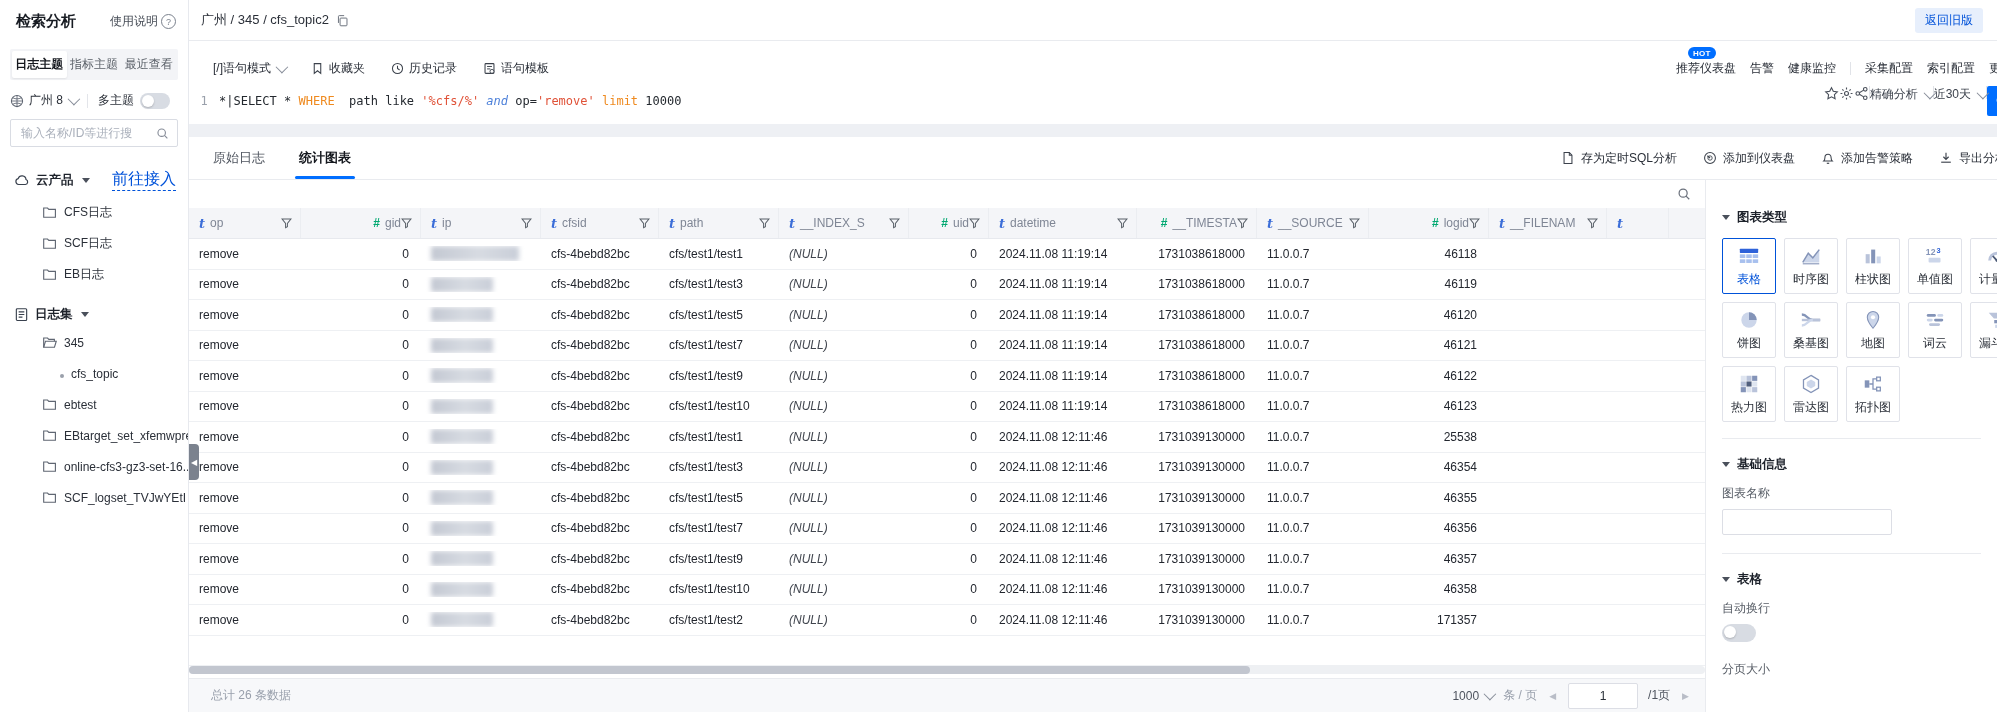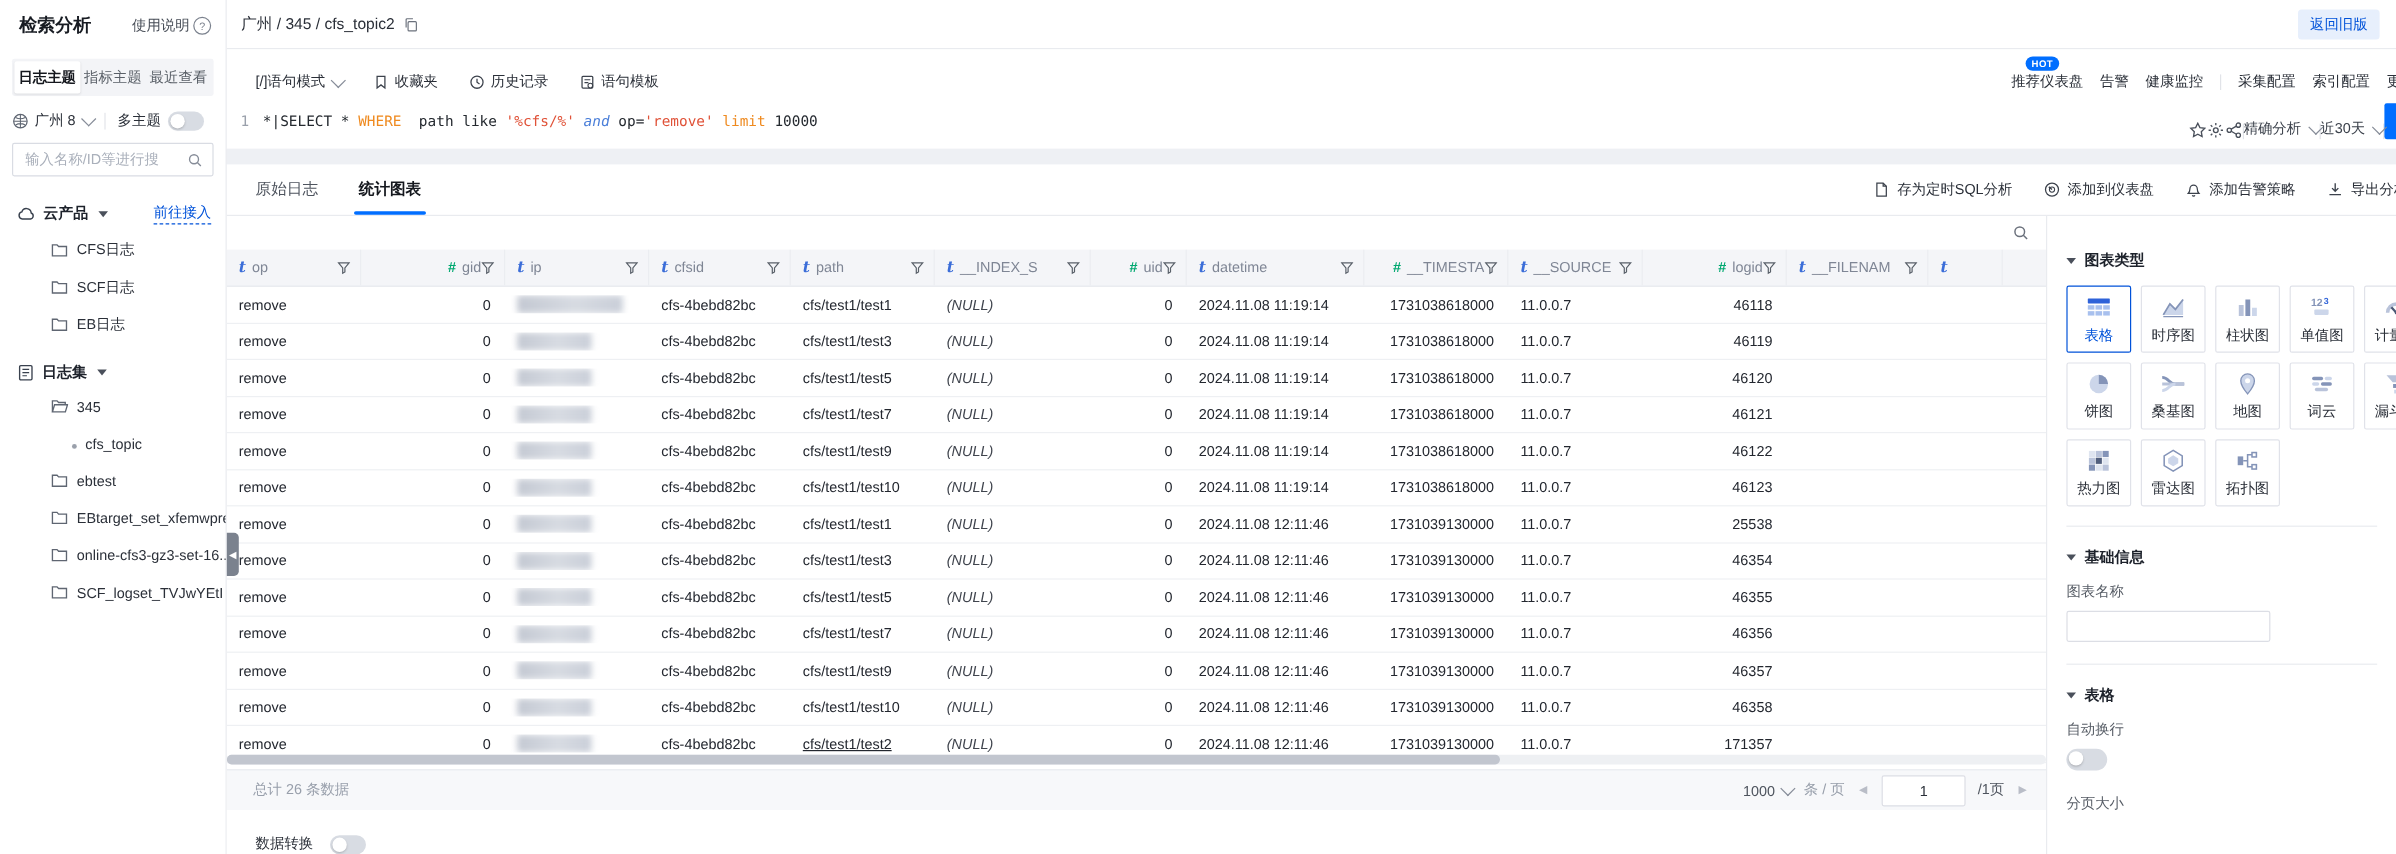--- a/index.html
+++ b/index.html
@@ -26,21 +26,21 @@
   .chev{display:inline-block;width:8px;height:8px;border-right:1.4px solid #868c98;border-bottom:1.4px solid #868c98;transform:rotate(45deg) translateY(-2px);}
   .toggle{width:30px;height:16px;border-radius:9px;background:#d8dce3;position:relative;display:inline-block;cursor:pointer;}
   .toggle::after{content:'';position:absolute;left:2px;top:2px;width:12px;height:12px;border-radius:50%;background:#fff;box-shadow:0 1px 2px rgba(0,0,0,.2);}
   .sb-search{display:flex;align-items:center;margin:10px 10px 0 10px;border:1px solid #d9dce3;border-radius:2px;height:26px;padding:0 8px;gap:6px;}
   .sb-search input{border:0;outline:0;flex:1;font-size:12px;color:#333;min-width:0;font-family:inherit;}
   .sb-search input::placeholder{color:#aab0bb;}
   .sb-section{margin-top:22px;}
   .sb-section-head{display:flex;align-items:center;gap:6px;padding:0 12px 0 14px;}
   .sb-section-head .lbl{font-weight:700;color:#1d222b;font-size:12.5px;}
   .tri-down{width:0;height:0;border-left:4px solid transparent;border-right:4px solid transparent;border-top:5px solid #4a505b;margin-left:2px;}
-  .sb-link{margin-left:auto;color:#0052d9;font-size:12px;border-bottom:1px dashed #0052d9;cursor:pointer;}
+  .sb-link{margin-left:auto;color:#0052d9;font-size:16px;border-bottom:1px dashed #0052d9;cursor:pointer;}
   .sb-item{display:flex;align-items:center;gap:7px;height:31px;padding-left:16px;color:#2a2f38;cursor:pointer;white-space:nowrap;overflow:hidden;margin-left:26px;}
   .sb-item.lvl1{padding-left:34px;}
   .sb-item.selected{background:#edf2fc;color:#0052d9;}
   .sb-item.selected .itlabel{color:#0052d9;font-weight:600;}
   .bullet{width:4px;height:4px;border-radius:50%;background:#9aa0ab;display:inline-block;}
   .sb-item.selected .bullet{background:#0052d9;}
 
   
   .main{flex:1;min-width:0;position:relative;background:#eef0f4;display:flex;flex-direction:column;}
   .topbar{height:40px;min-height:40px;background:#fff;border-bottom:1px solid #e9ebef;display:flex;align-items:center;justify-content:space-between;padding:0 14px 0 12px;}
@@ -54,21 +54,21 @@
   .qright{display:flex;align-items:center;gap:14px;color:#2a2f38;margin-right:-16px;white-space:nowrap;}
   .qlink{position:relative;cursor:pointer;}
   .hotbadge{position:absolute;top:-13px;left:12px;background:#006eff;color:#fff;font-size:8px;font-weight:700;padding:1.5px 5px;border-radius:7px;letter-spacing:.3px;}
   .vdiv{width:1px;height:13px;background:#e1e3e8;}
   .qeditor{display:flex;align-items:center;margin-top:9px;height:30px;}
   .lineno{width:30px;text-align:center;color:#9aa0ab;font-family:"DejaVu Sans Mono",monospace;font-size:12px;}
   .code{flex:1;font-family:"DejaVu Sans Mono",monospace;font-size:12px;white-space:pre;overflow:hidden;color:#24292f;}
   .tok-keyword{color:#ef8a1f;}
   .tok-string{color:#e05238;}
   .tok-operator{color:#4b7fd9;font-style:italic;}
-  .qcontrols{display:flex;align-items:flex-end;padding:0 0 0 10px;color:#3c424c;}
+  .qcontrols{display:flex;align-items:flex-start;padding:0 0 0 10px;color:#3c424c;}
   .qcontrols .drop{display:flex;align-items:center;gap:6px;cursor:pointer;white-space:nowrap;}
   .searchbtn{width:54px;height:30px;background:#006eff;border-radius:2px;margin-right:-44px;display:flex;align-items:center;justify-content:flex-start;padding-left:8px;box-sizing:border-box;}
 
   .bandgap{height:13px;background:#eef0f4;}
 
   .contentcard{background:#fff;flex:1;display:flex;flex-direction:column;min-height:0;}
   .tabsrow{height:42px;min-height:42px;border-bottom:1px solid #e9ebef;display:flex;align-items:center;justify-content:space-between;padding:0 0 0 24px;}
   .tabs{display:flex;gap:34px;height:100%;}
   .tab{display:flex;align-items:center;height:100%;color:#4e545e;cursor:pointer;font-size:13px;position:relative;}
   .tab.active{color:#15181e;font-weight:700;}
@@ -738,21 +738,21 @@
                 <div class="td" style="width: 118px; min-width: 118px;"></div>
                 <div class="td" style="width: 62px; min-width: 62px;"></div>
               </div>
               <div class="trow">
                 <div class="td" style="width: 112px; min-width: 112px;">remove</div>
                 <div class="td r" style="width: 120px; min-width: 120px;">0</div>
                 <div class="td" style="width: 120px; min-width: 120px;">
                   <div class="blurblob" style="width: 62px;"></div>
                 </div>
                 <div class="td" style="width: 118px; min-width: 118px;">cfs-4bebd82bc</div>
-                <div class="td" style="width: 120px; min-width: 120px; text-decoration: underline;">cfs/test1/test2</div>
+                <div class="td" style="width: 120px; min-width: 120px;">cfs/test1/test2</div>
                 <div class="td" style="width: 130px; min-width: 130px;"><span class="nullval">(NULL)</span></div>
                 <div class="td r" style="width: 80px; min-width: 80px;">0</div>
                 <div class="td" style="width: 148px; min-width: 148px;">2024.11.08 12:11:46</div>
                 <div class="td r" style="width: 120px; min-width: 120px;">1731039130000</div>
                 <div class="td" style="width: 112px; min-width: 112px;">11.0.0.7</div>
                 <div class="td r" style="width: 120px; min-width: 120px;">171357</div>
                 <div class="td" style="width: 118px; min-width: 118px;"></div>
                 <div class="td" style="width: 62px; min-width: 62px;"></div>
               </div>
               <div class="trow">
@@ -770,24 +770,20 @@
                 <span>1000</span>
                 <span class="chev"></span>
               </span>
               <span style="color:#989fab;">条 / 页</span>
               <span class="arrowbtn">◀</span>
               <span class="pagebox">1</span>
               <span style="color:#4e545e;">/1页</span>
               <span class="arrowbtn">▶</span>
             </div>
           </div>
-          <div class="transformrow">
-            <span>数据转换</span>
-            <span class="toggle"></span>
-          </div>
         </div>
 
         <aside class="rightpanel">
           <div class="psec-head">
             <span class="tri-sm"></span>
             <span>图表类型</span>
           </div>
           <div class="cardgrid">
               <div class="typecard selected">
                 <span>

